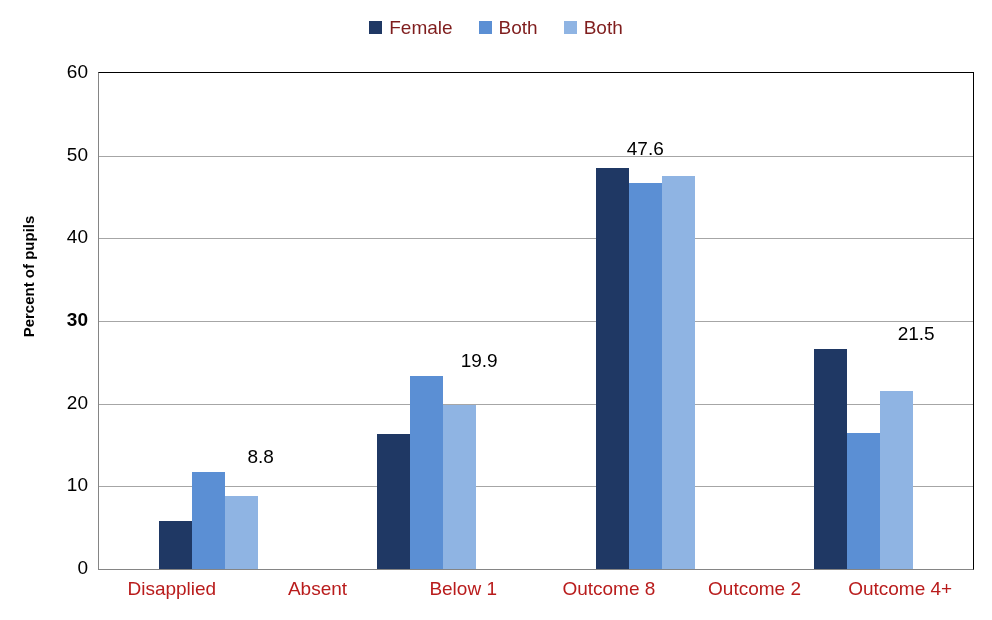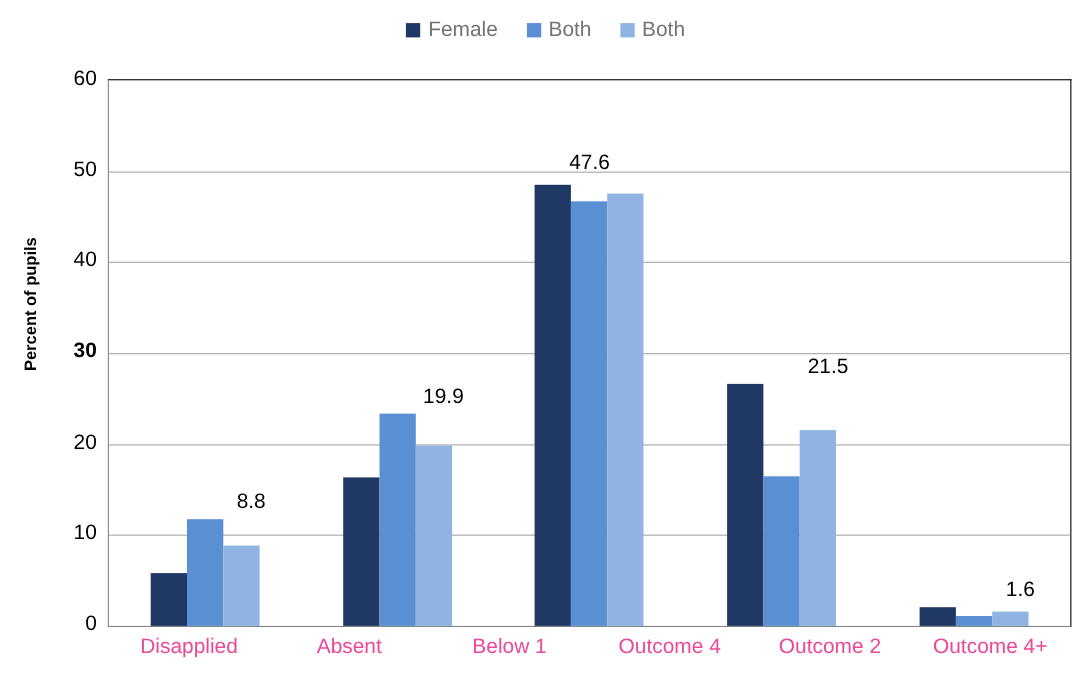--- a/index.html
+++ b/index.html
@@ -35,21 +35,21 @@
     align-items: center;
     gap: 7px;
   }
   .legend-swatch {
     width: 13px;
     height: 13px;
     display: inline-block;
   }
   .legend-label {
     font-size: 19px;
-    color: #737373;
+    color: #7f1d1d;
     line-height: 1;
   }
 
   
   .y-axis-title {
     position: absolute;
     left: -52px;
     top: 268px;
     width: 160px;
     text-align: center;
@@ -132,21 +132,21 @@
     position: absolute;
     left: 99px;
     top: 578px;
     width: 874px;
     display: flex;
   }
   .x-label {
     flex: 1 1 0;
     text-align: center;
     font-size: 19px;
-    color: #ec4899;
+    color: #b91c1c;
   }
 </style>
 </head>
 <body>
 
 <div id="chart-root">
 
   <div class="legend">
     <div class="legend-item">
       <span class="legend-swatch" style="background:#1F3864"></span>
@@ -200,30 +200,24 @@
         <div class="bar" style="height: 386.053px; background: rgb(91, 143, 212);"></div>
         <div class="bar" style="height: 393.493px; background: rgb(143, 180, 227);"></div>
         <div class="value-label" style="top: 65.0667px; left: 50%;">47.6</div>
       </div>
       <div class="group">
         <div class="bar" style="height: 219.893px; background: rgb(31, 56, 100);"></div>
         <div class="bar" style="height: 136.4px; background: rgb(91, 143, 212);"></div>
         <div class="bar" style="height: 177.733px; background: rgb(143, 180, 227);"></div>
         <div class="value-label" style="top: 250.107px; left: 74%;">21.5</div>
       </div>
-      <div class="group">
-        <div class="bar" style="height: 17.36px; background: rgb(31, 56, 100);"></div>
-        <div class="bar" style="height: 9.09333px; background: rgb(91, 143, 212);"></div>
-        <div class="bar" style="height: 13.2267px; background: rgb(143, 180, 227);"></div>
-        <div class="value-label" style="top: 452.64px; left: 74%;">1.6</div>
-      </div>
     </div>
 
   <div class="x-labels" id="x-labels">
       <div class="x-label">Disapplied</div>
       <div class="x-label">Absent</div>
       <div class="x-label">Below 1</div>
-      <div class="x-label">Outcome 4</div>
+      <div class="x-label">Outcome 8</div>
       <div class="x-label">Outcome 2</div>
       <div class="x-label">Outcome 4+</div>
     </div>
 
 </div>
 
 </body></html>

